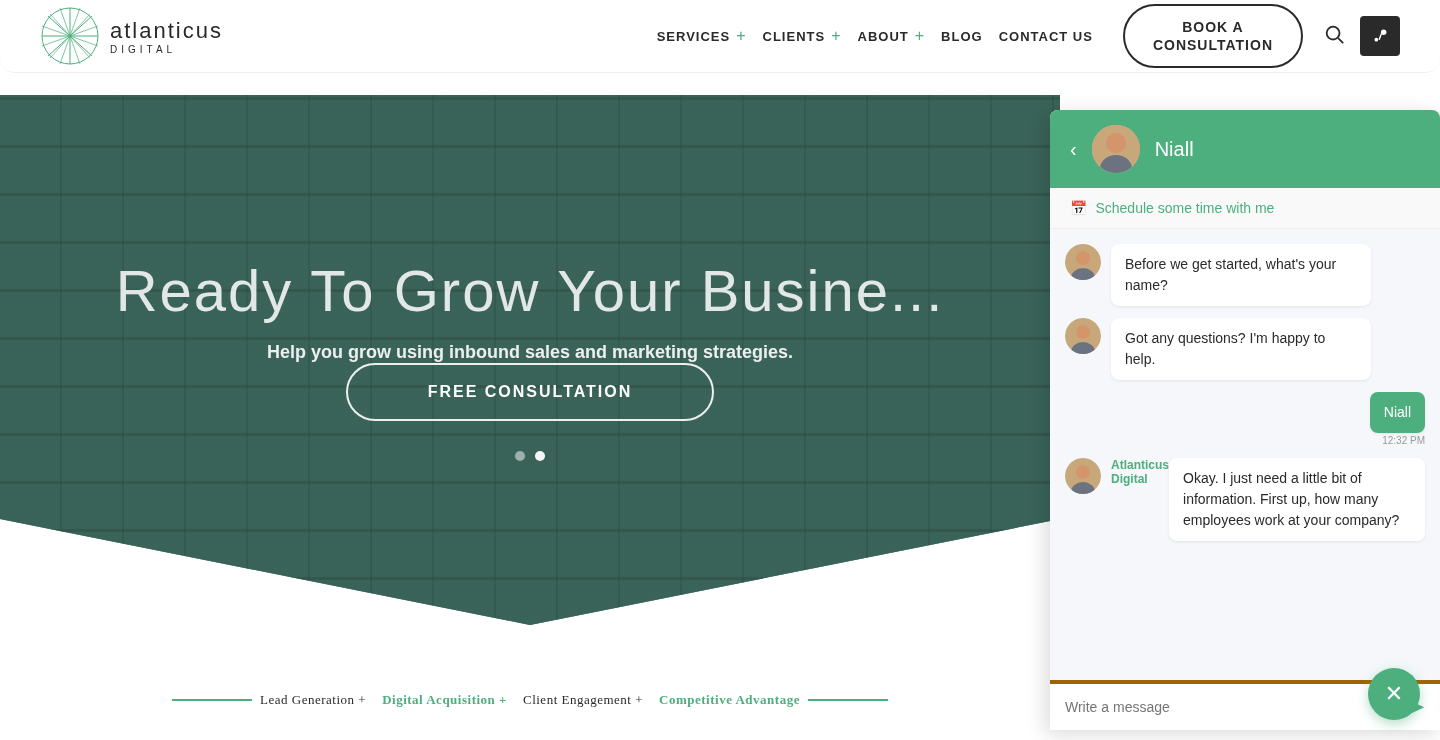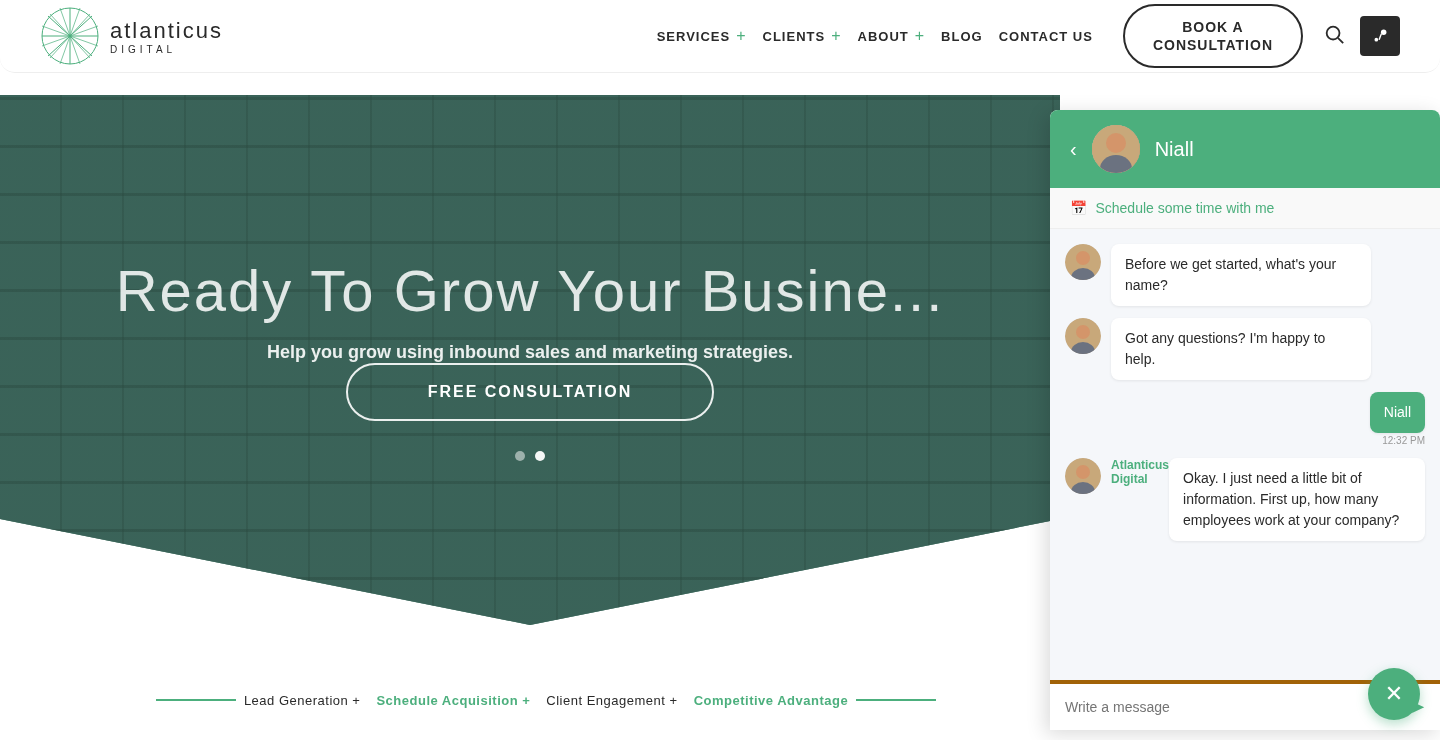--- a/index.html
+++ b/index.html
@@ -458,24 +458,24 @@
     <h1 class="hero-title">Ready To Grow Your Busine...</h1>
     <p class="hero-subtitle">Help you grow using inbound sales and marketing strategies.</p>
     <div class="cta-btn">FREE CONSULTATION</div>
     <div class="hero-dots">
       <div class="dot"></div>
       <div class="dot active"></div>
     </div>
   </div>
 </section>
 
-<div style="position:absolute; bottom:0; left:16px; width:1060px; height:80px; background:#fff; display:flex; align-items:center; justify-content:center; gap:0;">
+<div style="position:absolute; bottom:0; left:0; width:1060px; height:80px; background:#fff; display:flex; align-items:center; justify-content:center; gap:0;font-family:Liberation Serif, serif;">
   <div class="strip-line"></div>
   <span class="strip-text">Lead Generation +</span>
-  <span class="strip-text green">Schedule Acquisition +</span>
+  <span class="strip-text green">Digital Acquisition +</span>
   <span class="strip-text">Client Engagement +</span>
   <span class="strip-text green">Competitive Advantage</span>
   <div class="strip-line"></div>
 </div>
 
 <div style="position:absolute; bottom:0; left:0; width:1060px; height:80px; display:flex; align-items:center; justify-content:center; padding-top:45px;">
 </div>
 
 <div class="chat-widget">
   <div class="chat-header">

